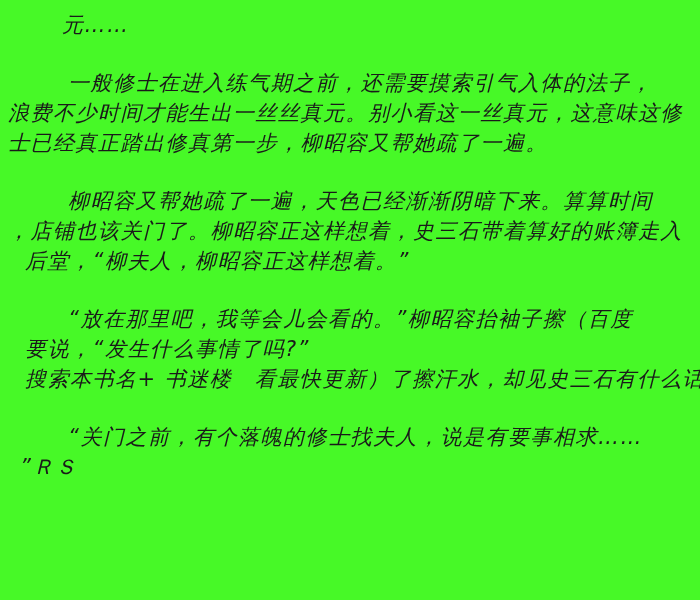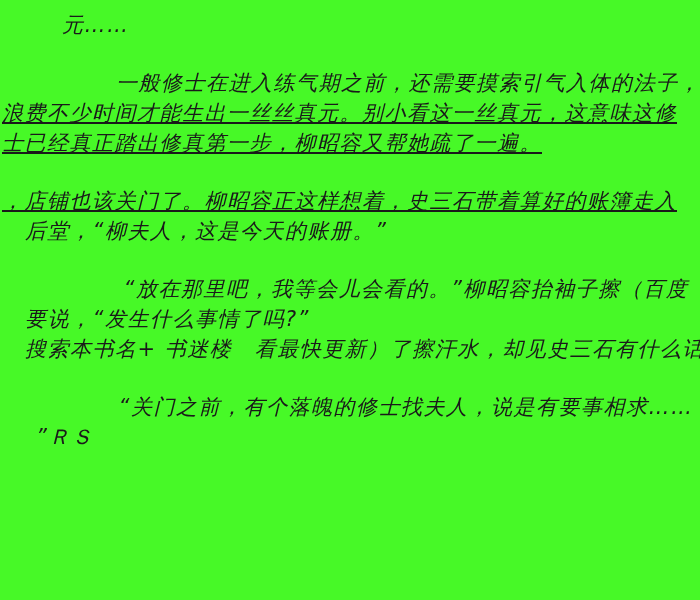--- a/index.html
+++ b/index.html
@@ -34,44 +34,45 @@
   .line {
     height: 30px;
     line-height: 30px;
     font-size: 21px;
     letter-spacing: 1.5px;
     white-space: nowrap;
     font-style: italic; 
   }
   
   .ind-tail   { padding-left: 62px;  }  
-  .ind-para   { padding-left: 116px; text-align: center; }  
-  .ind-wrap0  { padding-left: 2px; text-decoration: underline;   }  
+  .ind-para   { padding-left: 68px; }  
+  .ind-wrap0  { padding-left: 8px;   }  
   .ind-wrap1  { padding-left: 25px;  }  
-  .ind-wrap2  { padding-left: 36px;  }  
+  .ind-wrap2  { padding-left: 20px;  }  
 </style>
 </head>
 <body>
 
 <div class="page">
 
   <div class="para">
     <div class="line ind-tail">元……</div>
   </div>
 
   <div class="para">
     <div class="line ind-para">一般修士在进入练气期之前，还需要摸索引气入体的法子，</div>
     <div class="line ind-wrap0">浪费不少时间才能生出一丝丝真元。别小看这一丝真元，这意味这修</div>
     <div class="line ind-wrap0">士已经真正踏出修真第一步，柳昭容又帮她疏了一遍。</div>
   </div>
 
 
   <div class="para">
+    <div class="line ind-para">柳昭容又帮她疏了一遍，天色已经渐渐阴暗下来。算算时间</div>
     <div class="line ind-wrap0">，店铺也该关门了。柳昭容正这样想着，史三石带着算好的账簿走入</div>
-    <div class="line ind-wrap1">后堂，“柳夫人，这是今天的账册。”</div>
+    <div class="line ind-wrap1">后堂，“柳夫人，柳昭容正这样想着。”</div>
   </div>
 
   <div class="para">
     <div class="line ind-para">“放在那里吧，我等会儿会看的。”柳昭容抬袖子擦（百度</div>
     <div class="line ind-wrap1">要说，“发生什么事情了吗?”</div>
     <div class="line ind-wrap1">搜索本书名+ 书迷楼　看最快更新）了擦汗水，却见史三石有什么话</div>
   </div>
 
   <div class="para">
     <div class="line ind-para">“关门之前，有个落魄的修士找夫人，说是有要事相求……</div>

